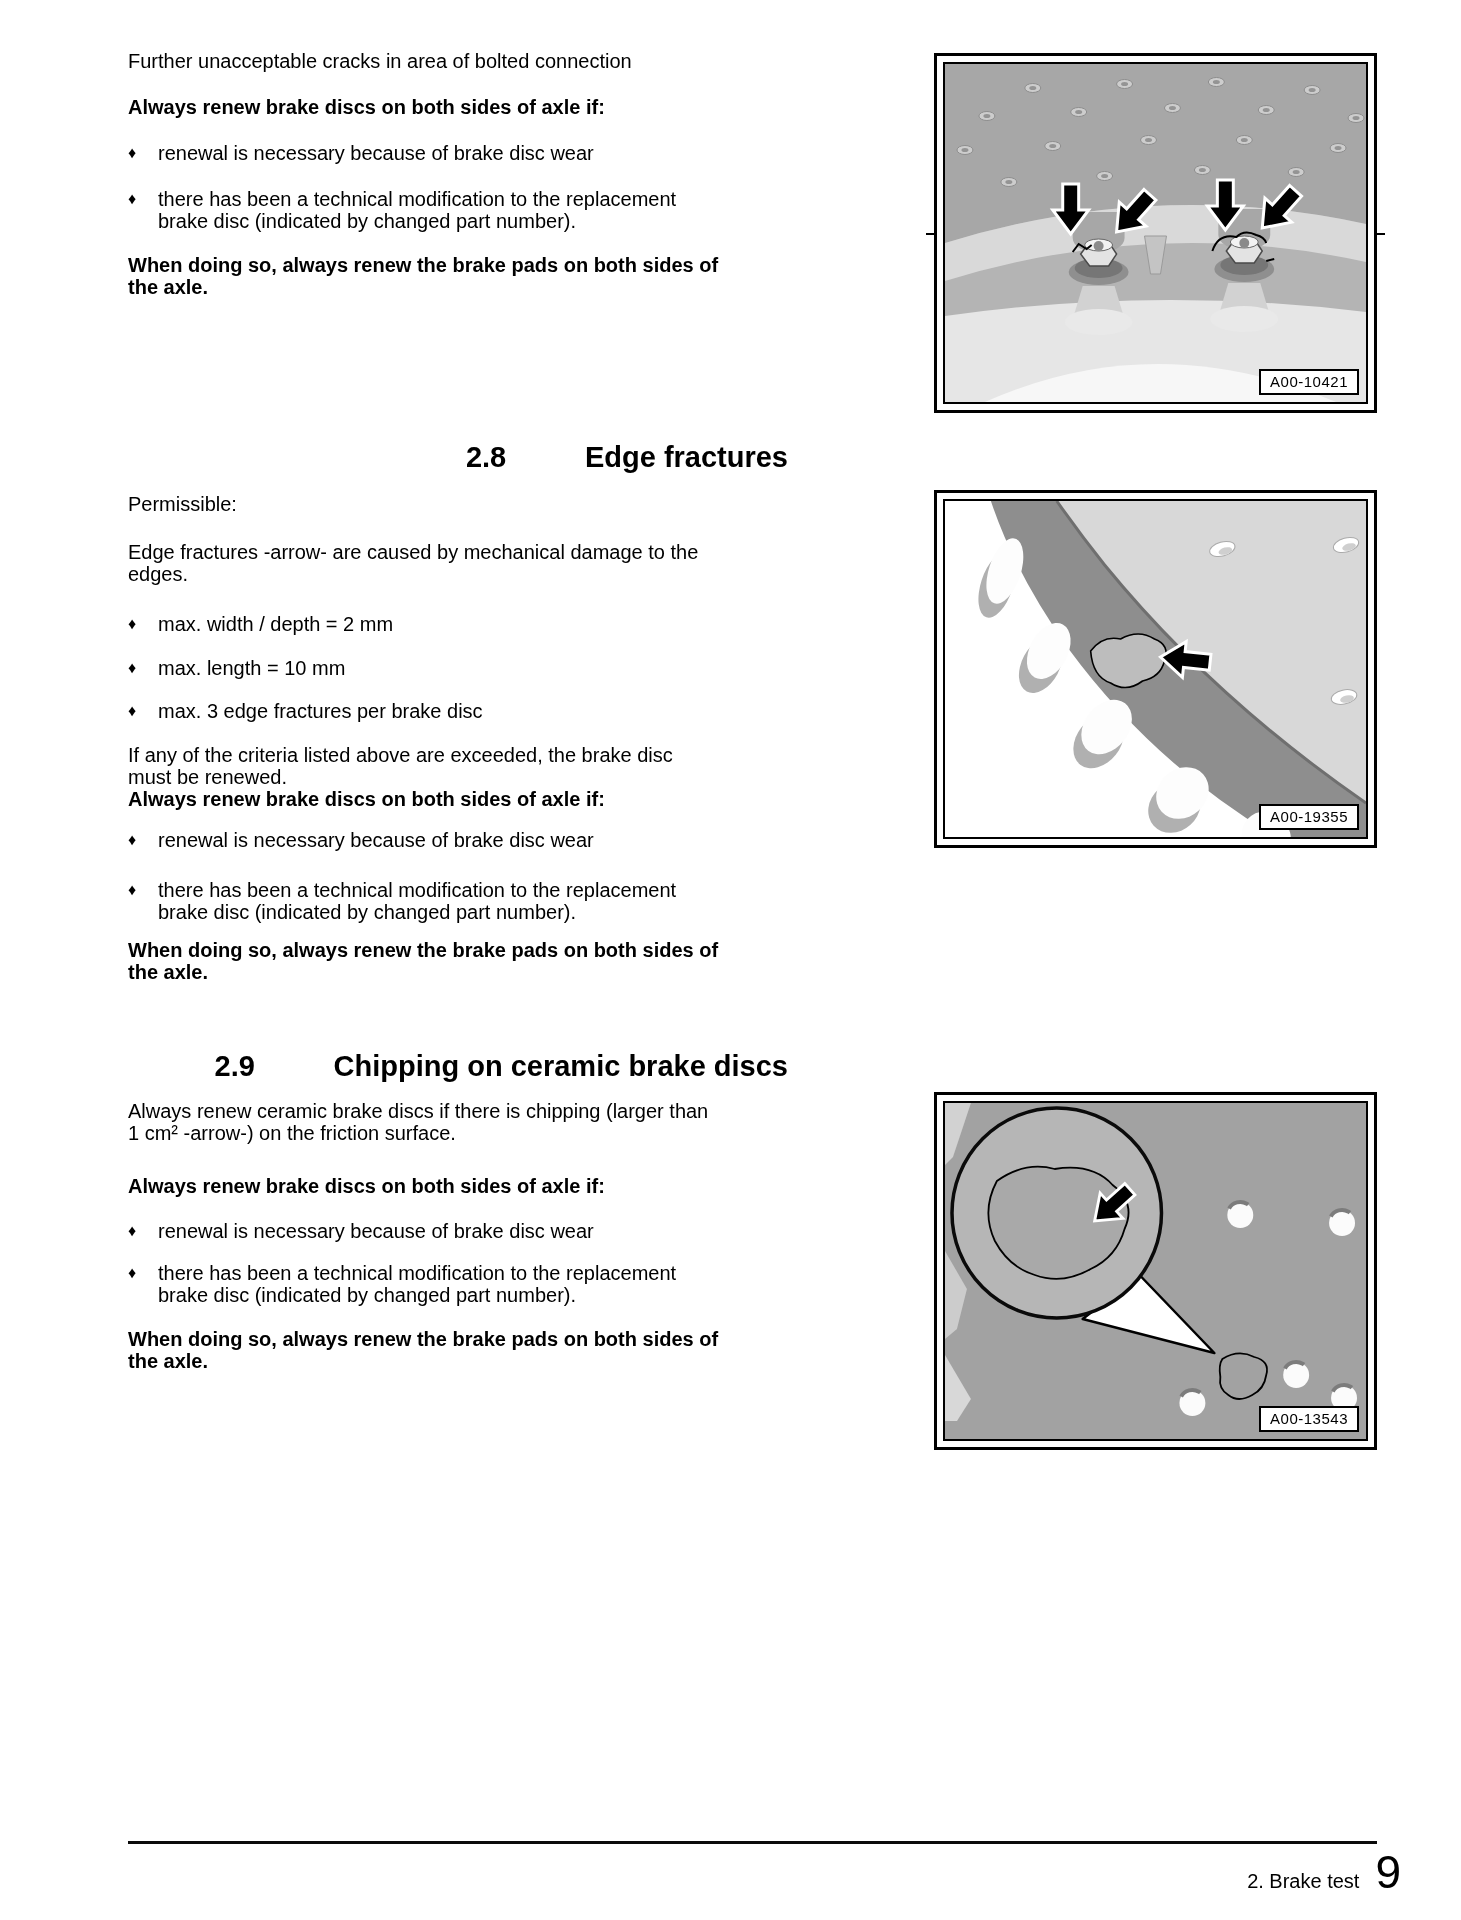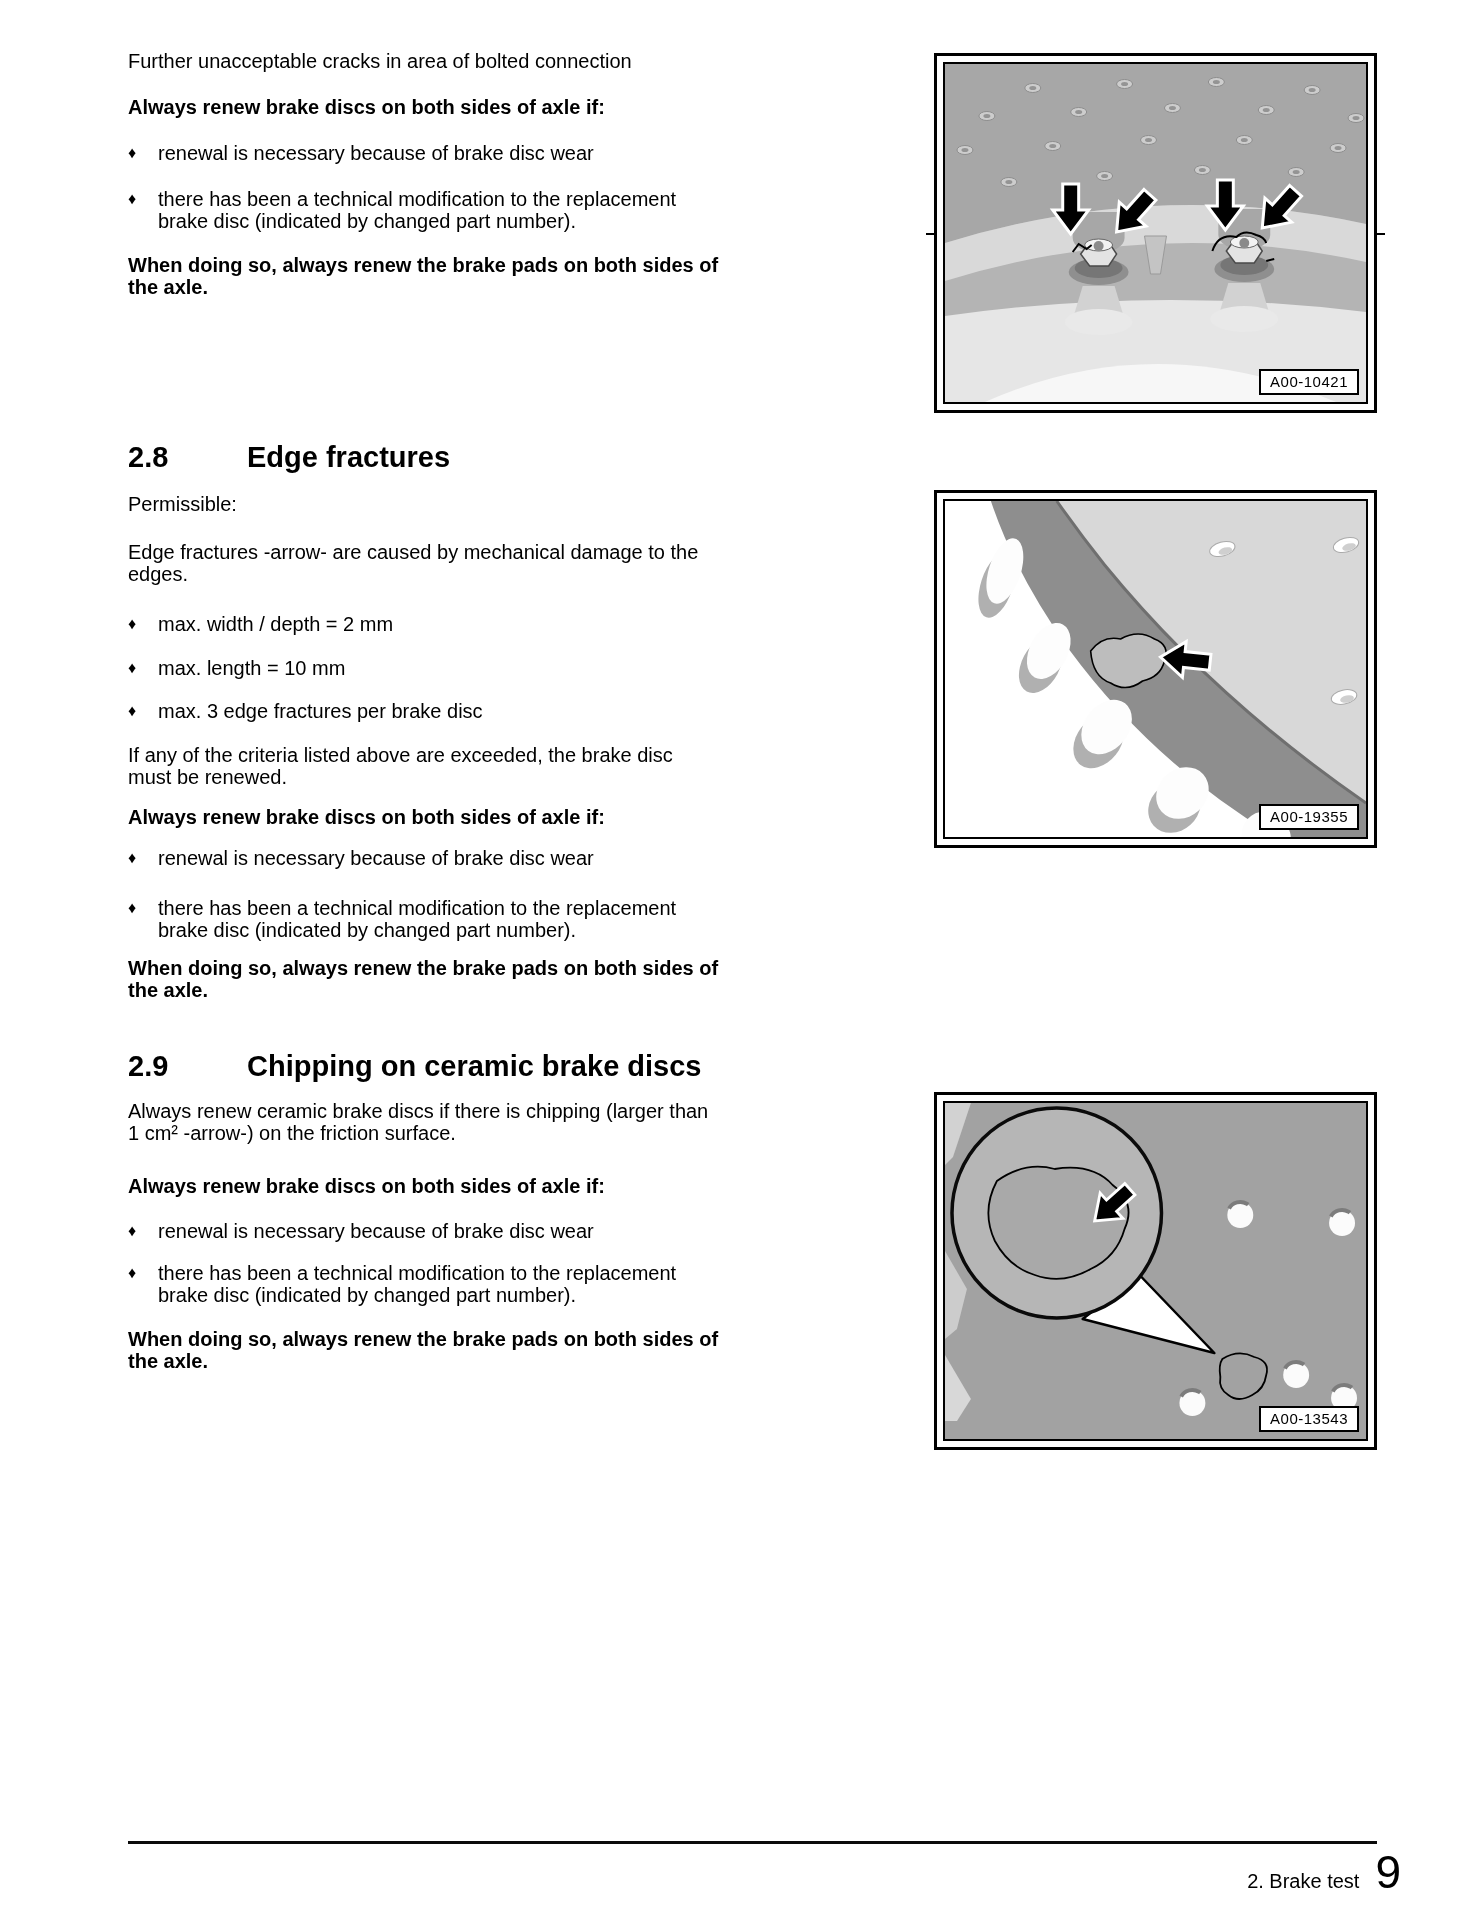--- a/index.html
+++ b/index.html
@@ -12,21 +12,21 @@
     color:#000;
     overflow:hidden;
     padding-left:24px;
   }
   .text-col{position:absolute;left:128px;width:660px;}
   .para{font-size:20px;line-height:22px;white-space:pre-line;margin:0;}
   .bold{font-weight:bold;}
   .bullet{display:flex;align-items:flex-start;}
   .bullet .marker{width:30px;flex:none;font-size:16px;line-height:22px;}
   .bullet .btext{font-size:20px;line-height:22px;white-space:pre-line;}
-  .heading{display:flex;font-size:29px;line-height:32px;font-weight:bold;margin:0;}
+  .heading{display:flex;font-size:29px;line-height:32px;font-weight:bold;margin:0;justify-content:flex-end;}
   .heading .num{width:119px;flex:none;}
 
   .figure{
     position:absolute;left:934px;width:443px;
     border:3px solid #000;background:#fff;padding:6px;
     box-sizing:border-box;
   }
   .figure-inner{position:relative;border:2px solid #000;overflow:hidden;}
   .figure-inner svg{display:block;width:100%;height:100%;}
   #figure-1{top:53px;height:360px;}
@@ -88,21 +88,21 @@
       <span class="btext">max. width / depth = 2 mm</span>
     </div>
     <div class="bullet" style="margin-bottom:21px;">
       <span class="marker">♦</span>
       <span class="btext">max. length = 10 mm</span>
     </div>
     <div class="bullet" style="margin-bottom:22px;">
       <span class="marker">♦</span>
       <span class="btext">max. 3 edge fractures per brake disc</span>
     </div>
-    <p class="para" style="margin-bottom:18px;">If any of the criteria listed above are exceeded, the brake disc
+    <p class="para" style="">If any of the criteria listed above are exceeded, the brake disc
 must be renewed.</p>
     <p class="para bold" style="margin-bottom:19px;">Always renew brake discs on both sides of axle if:</p>
     <div class="bullet" style="margin-bottom:28px;">
       <span class="marker">♦</span>
       <span class="btext">renewal is necessary because of brake disc wear</span>
     </div>
     <div class="bullet" style="margin-bottom:16px;">
       <span class="marker">♦</span>
       <span class="btext">there has been a technical modification to the replacement
 brake disc (indicated by changed part number).</span>

